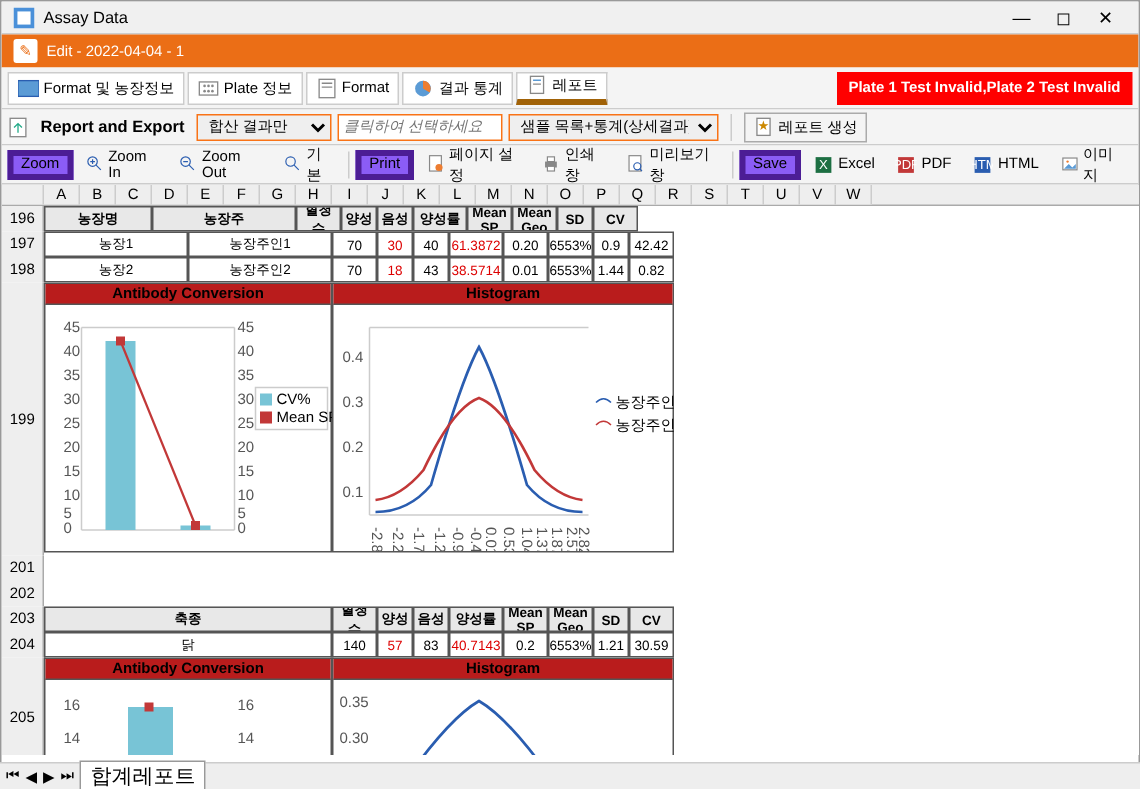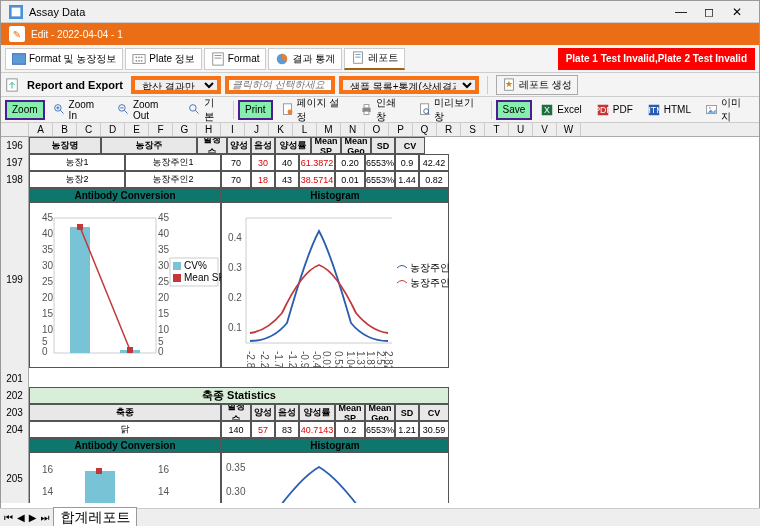--- a/index.html
+++ b/index.html
@@ -5,40 +5,40 @@
 * { box-sizing: border-box; margin: 0; padding: 0; font-family: "Malgun Gothic", sans-serif; font-size: 10px; }
 body { background: #fff; width: 760px; height: 526px; overflow: hidden; border: 1px solid #999; }
 .titlebar { height: 22px; background: #f0f0f0; display: flex; align-items: center; padding: 0 8px; border-bottom: 1px solid #ccc; }
 .titlebar .icon { width: 14px; height: 14px; margin-right: 6px; }
 .titlebar .title { flex: 1; font-size: 11px; }
 .titlebar .winbtn { width: 28px; height: 18px; display: flex; align-items: center; justify-content: center; font-size: 12px; }
 .editbar { height: 22px; background: #eb6e16; color: #fff; display: flex; align-items: center; padding: 0 8px; font-size: 11px; }
 .editbar .editicon { width: 16px; height: 16px; background: #fff; border-radius: 2px; margin-right: 6px; display: flex; align-items: center; justify-content: center; color: #eb6e16; }
 .ribbon { height: 28px; background: #f4f4f4; border-bottom: 1px solid #ccc; display: flex; align-items: center; padding: 2px 4px; gap: 2px; }
 .ribbon-item { display: flex; align-items: center; gap: 3px; padding: 2px 6px; border: 1px solid #ccc; background: #fff; height: 22px; font-size: 9px; }
-.ribbon-item.active { background: #fff; border-bottom: 2px solid #a16207; }
+.ribbon-item.active { background: #fff; border-bottom: 4px solid #a16207; }
 .ribbon-icon { width: 14px; height: 14px; }
 .alert-badge { margin-left: auto; background: #ff0000; color: #fff; padding: 4px 8px; font-size: 10px; font-weight: bold; height: 22px; display: flex; align-items: center; }
 .toolbar1 { height: 24px; background: #f4f4f4; border-bottom: 1px solid #ccc; display: flex; align-items: center; padding: 2px 4px; gap: 4px; }
 .toolbar1 .label { font-size: 11px; font-weight: bold; padding: 0 4px; }
-.toolbar1 select, .toolbar1 input { border: 4px solid #f97316; height: 18px; font-size: 10px; padding: 0 3px; }
+.toolbar1 select, .toolbar1 input { border: 1px solid #f97316; height: 18px; font-size: 10px; padding: 0 3px; }
 .toolbar2 { height: 26px; background: #f4f4f4; border-bottom: 1px solid #ccc; display: flex; align-items: center; padding: 2px 4px; gap: 2px; }
 .tbtn { display: flex; align-items: center; gap: 3px; padding: 2px 5px; border: 1px solid transparent; height: 20px; font-size: 10px; }
-.tbtn.boxed { border: 2px solid #4c1d95; background: #86efac; }
+.tbtn.boxed { border: 4px solid #4c1d95; background: #8b5cf6; }
 .tbtn .i { width: 14px; height: 14px; }
 .sheet { position: relative; height: 380px; overflow: auto; background: #fff; }
 .colhdr { display: flex; position: sticky; top: 0; background: #eee; border-bottom: 1px solid #aaa; z-index: 5; }
 .colhdr div { border-right: 1px solid #ccc; text-align: center; padding: 1px 0; font-size: 10px; background: #eee; }
 .rownum { width: 28px; background: #eee; border-right: 1px solid #aaa; text-align: center; font-size: 10px; display: flex; align-items: center; justify-content: center; }
 .row { display: flex; height: 17px; }
 .cell { border: 0.5px solid #555; text-align: center; padding: 1px 2px; font-size: 9px; display: flex; align-items: center; justify-content: center; overflow: hidden; }
 .cell.hdr { background: #e8e8e8; font-weight: bold; }
 .cell.red { color: #d00; }
 .chartbox { border: 1px solid #555; height: 168px; position: relative; background: #fff; font-size: 8px; }
-.chart-title { text-align: center; font-weight: bold; font-size: 10px; border-bottom: 1px solid #555; padding: 1px; background: #0f766e; }
+.chart-title { text-align: center; font-weight: bold; font-size: 10px; border-bottom: 1px solid #555; padding: 1px; background: #b91c1c; }
 .bottombar { height: 18px; background: #eee; border-top: 1px solid #ccc; display: flex; align-items: center; padding: 0 4px; gap: 4px; position: absolute; bottom: 0; left: 0; right: 0; }
 .tab { background: #fff; border: 1px solid #999; padding: 1px 6px; font-size: 14px; }
 svg { display: block; }
 .section-hdr { background: #d8eed8; font-weight: bold; font-size: 11px; text-align: center; }
 </style>
 </head>
 <body>
 
 <div class="titlebar">
   <span class="icon">
@@ -414,21 +414,20 @@
       </div>
     </div>
   </div>
 
   <div class="row">
       <div class="rownum">201</div>
     </div>
 
   <div class="row">
     <div class="rownum">202</div>
-    <div class="cell section-hdr" style="width:420px">축종 Statistics</div>
   </div>
 
   <div class="row">
     <div class="rownum">203</div>
     <div class="cell hdr" style="width:192px">축종</div>
     <div class="cell hdr" style="width:30px">혈청수</div>
     <div class="cell hdr" style="width:24px">양성</div>
     <div class="cell hdr" style="width:24px">음성</div>
     <div class="cell hdr" style="width:36px">양성률</div>
     <div class="cell hdr" style="width:30px">Mean SP</div>

